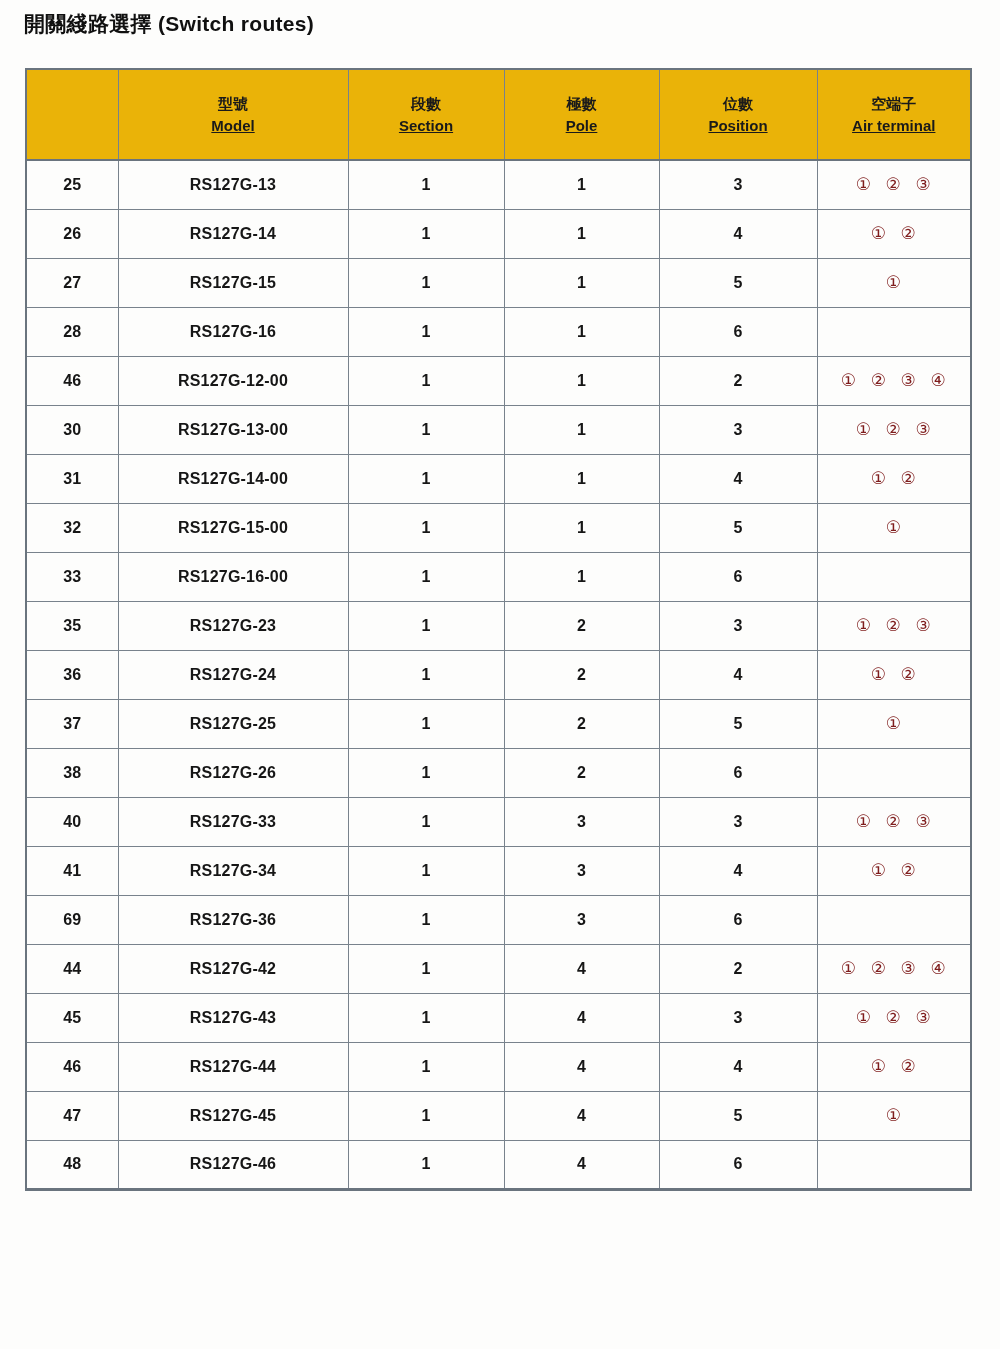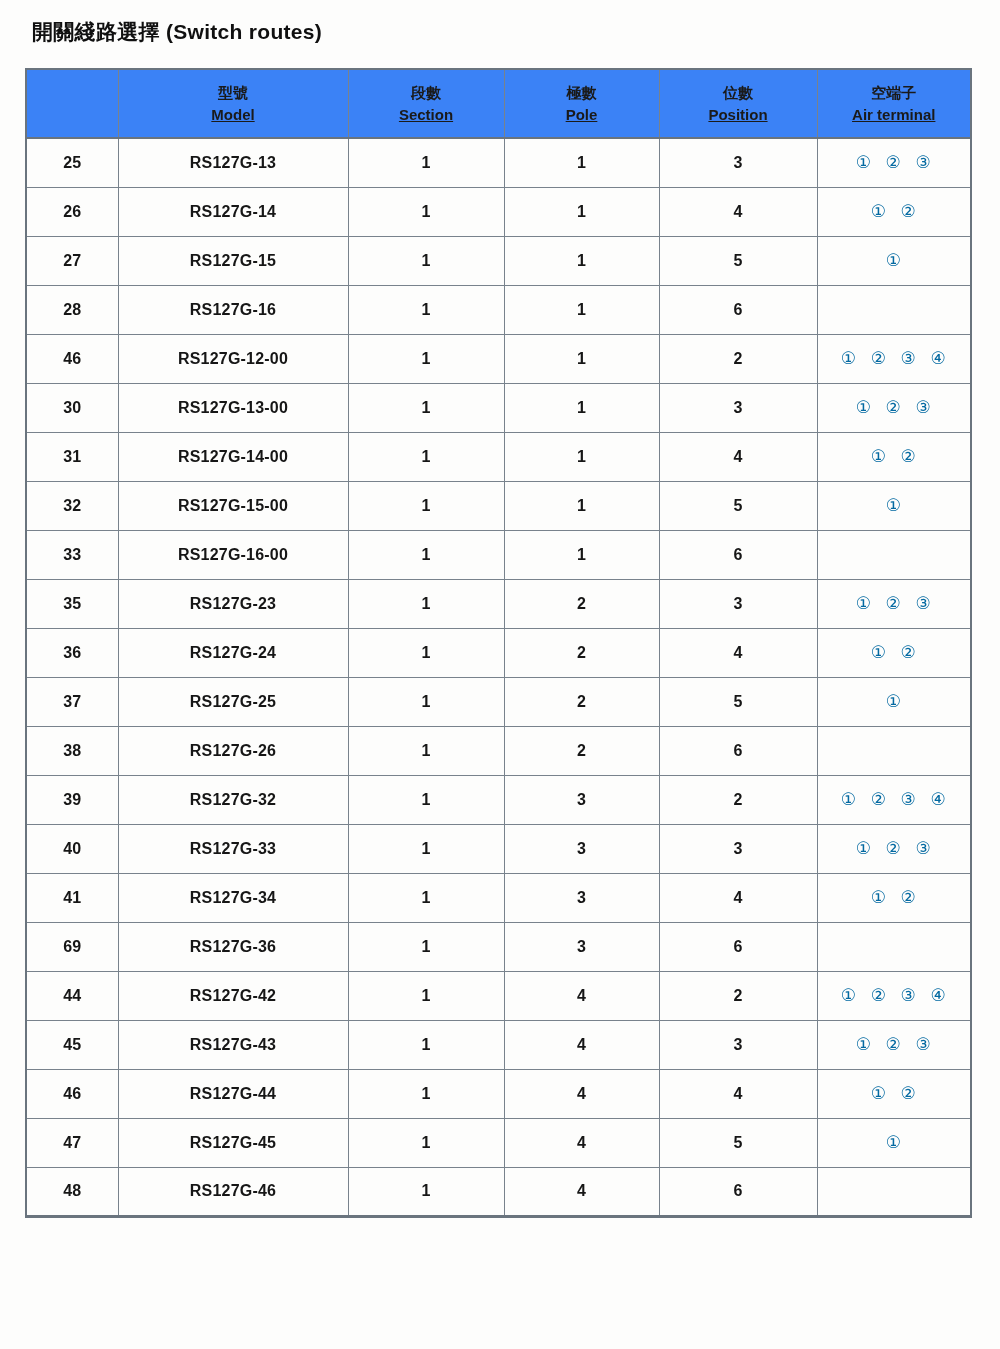--- a/index.html
+++ b/index.html
@@ -7,21 +7,21 @@
   body {
     width: 1000px; height: 1349px;
     position: relative;
     background: #fdfdfc;
     font-family: "Liberation Sans", "DejaVu Sans", sans-serif;
     color: #131313;
   }
   .title {
     position: absolute;
     left: 24px; top: 10px;
-    margin: 8px;
+    margin: 0;
     font-size: 21px;
     font-weight: 700;
     letter-spacing: 0.3px;
     color: #101010;
   }
   table.routes {
     position: absolute;
     left: 25px; top: 68px;
     width: 945px;
     border-collapse: collapse;
@@ -30,41 +30,41 @@
     border-bottom-width: 3px;
   }
   .routes th, .routes td {
     border: 1px solid #78828c;
     text-align: center;
     vertical-align: middle;
     padding: 0;
     overflow: hidden;
   }
   .routes thead th {
-    background: #3b82f6;
-    height: 69px;
+    background: #eab308;
+    height: 91px;
     border-bottom: 2px solid #6a747e;
     font-size: 15px;
     font-weight: 700;
     color: #1a1a1a;
   }
   .routes thead .h-zh { line-height: 1.5; }
   .routes thead .h-en { line-height: 1.4; text-decoration: underline; }
   .routes tbody td {
     height: 49px;
     font-size: 16px;
     font-weight: 700;
     color: #161616;
     letter-spacing: 0.2px;
   }
   .routes tbody td.c-air {
     font-weight: 400;
     font-size: 17px;
     word-spacing: 8px;
-    color: #0369a1;
+    color: #7f1d1d;
     letter-spacing: 1px;
     margin-left: 8px;
   }
 </style>
 </head>
 <body>
 
 <h1 class="title">開關綫路選擇 (Switch routes)</h1>
 
 <table class="routes">
@@ -213,67 +213,59 @@
 
   <tr>
     <td class="c-no">38</td>
     <td class="c-model">RS127G-26</td>
     <td class="c-section">1</td>
     <td class="c-pole">2</td>
     <td class="c-position">6</td>
     <td class="c-air"></td>
   </tr>
 
-  <tr>
-    <td class="c-no">39</td>
-    <td class="c-model">RS127G-32</td>
+
+  <tr>
+    <td class="c-no">40</td>
+    <td class="c-model">RS127G-33</td>
     <td class="c-section">1</td>
     <td class="c-pole">3</td>
+    <td class="c-position">3</td>
+    <td class="c-air">① ② ③</td>
+  </tr>
+
+  <tr>
+    <td class="c-no">41</td>
+    <td class="c-model">RS127G-34</td>
+    <td class="c-section">1</td>
+    <td class="c-pole">3</td>
+    <td class="c-position">4</td>
+    <td class="c-air">① ②</td>
+  </tr>
+
+
+  <tr>
+    <td class="c-no">69</td>
+    <td class="c-model">RS127G-36</td>
+    <td class="c-section">1</td>
+    <td class="c-pole">3</td>
+    <td class="c-position">6</td>
+    <td class="c-air"></td>
+  </tr>
+
+  <tr>
+    <td class="c-no">44</td>
+    <td class="c-model">RS127G-42</td>
+    <td class="c-section">1</td>
+    <td class="c-pole">4</td>
     <td class="c-position">2</td>
     <td class="c-air">① ② ③ ④</td>
   </tr>
 
   <tr>
-    <td class="c-no">40</td>
-    <td class="c-model">RS127G-33</td>
-    <td class="c-section">1</td>
-    <td class="c-pole">3</td>
-    <td class="c-position">3</td>
-    <td class="c-air">① ② ③</td>
-  </tr>
-
-  <tr>
-    <td class="c-no">41</td>
-    <td class="c-model">RS127G-34</td>
-    <td class="c-section">1</td>
-    <td class="c-pole">3</td>
-    <td class="c-position">4</td>
-    <td class="c-air">① ②</td>
-  </tr>
-
-
-  <tr>
-    <td class="c-no">69</td>
-    <td class="c-model">RS127G-36</td>
-    <td class="c-section">1</td>
-    <td class="c-pole">3</td>
-    <td class="c-position">6</td>
-    <td class="c-air"></td>
-  </tr>
-
-  <tr>
-    <td class="c-no">44</td>
-    <td class="c-model">RS127G-42</td>
-    <td class="c-section">1</td>
-    <td class="c-pole">4</td>
-    <td class="c-position">2</td>
-    <td class="c-air">① ② ③ ④</td>
-  </tr>
-
-  <tr>
     <td class="c-no">45</td>
     <td class="c-model">RS127G-43</td>
     <td class="c-section">1</td>
     <td class="c-pole">4</td>
     <td class="c-position">3</td>
     <td class="c-air">① ② ③</td>
   </tr>
 
   <tr>
     <td class="c-no">46</td>

